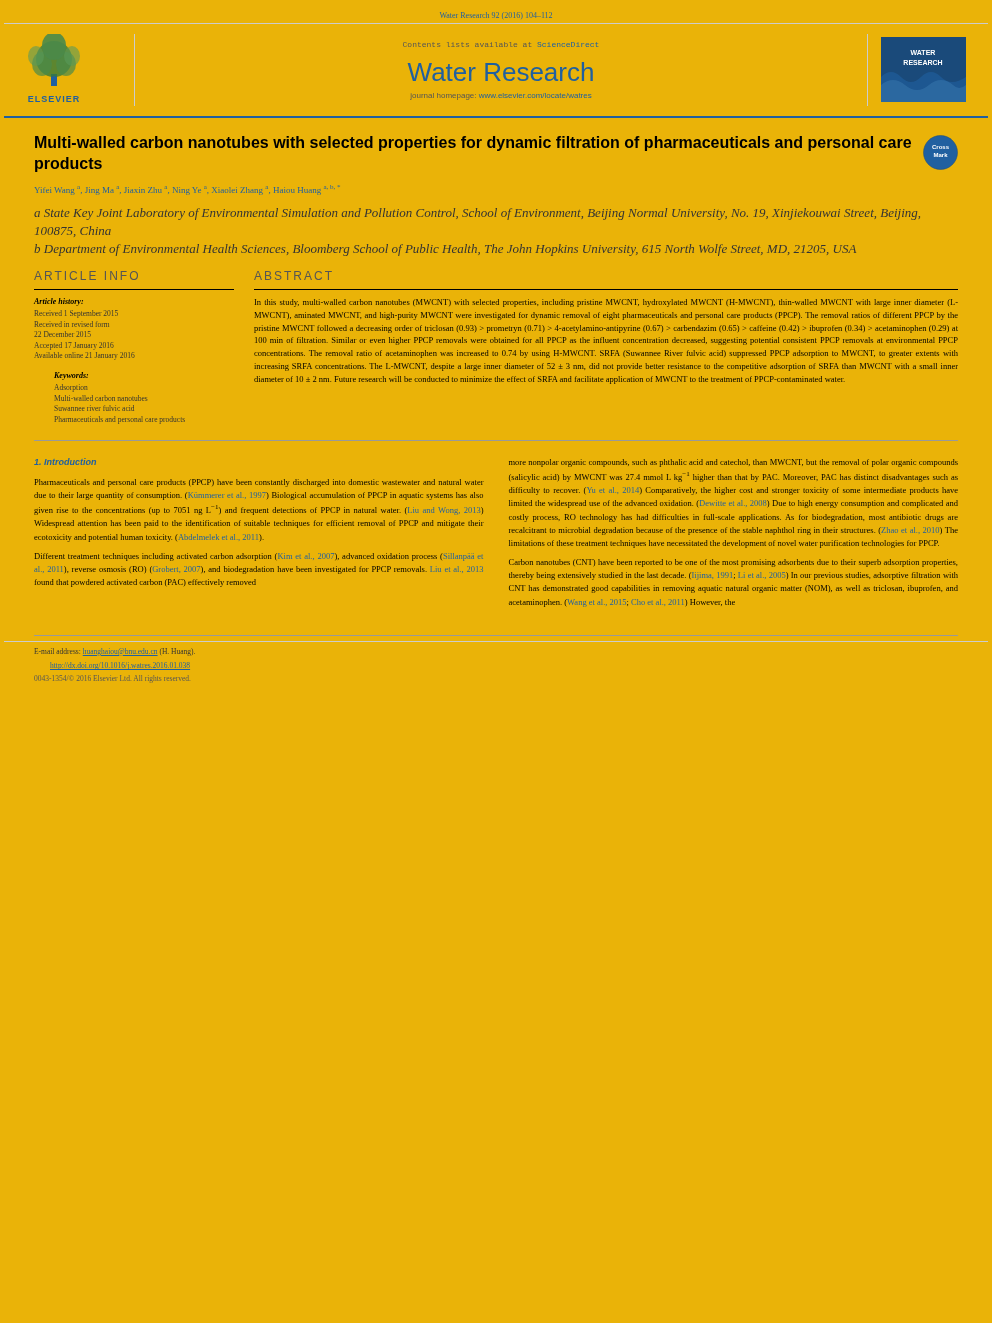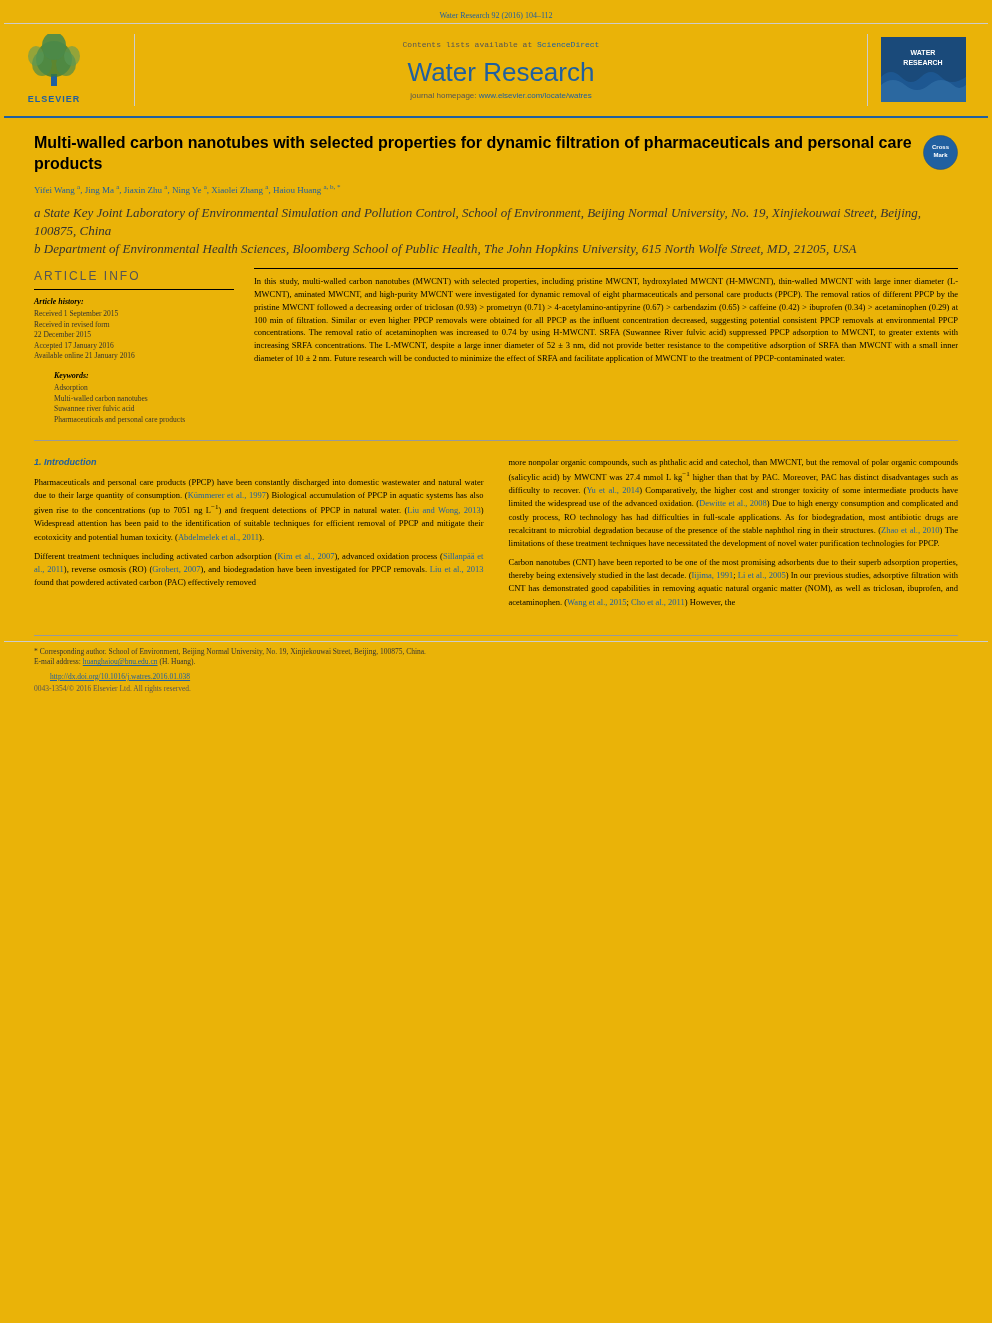--- a/index.html
+++ b/index.html
@@ -357,20 +357,21 @@
         <div class="keywords-section">
           <div class="info-label">Keywords:</div>
           <div class="info-text">Adsorption</div>
           <div class="info-text">Multi-walled carbon nanotubes</div>
           <div class="info-text">Suwannee river fulvic acid</div>
           <div class="info-text">Pharmaceuticals and personal care products</div>
         </div>
       </div>
 
       <div class="col-right">
+        <div class="section-label">ABSTRACT</div>
         <hr class="divider-line">
         <div class="abstract-text">In this study, multi-walled carbon nanotubes (MWCNT) with selected properties, including pristine MWCNT, hydroxylated MWCNT (H-MWCNT), thin-walled MWCNT with large inner diameter (L-MWCNT), aminated MWCNT, and high-purity MWCNT were investigated for dynamic removal of eight pharmaceuticals and personal care products (PPCP). The removal ratios of different PPCP by the pristine MWCNT followed a decreasing order of triclosan (0.93) &gt; prometryn (0.71) &gt; 4-acetylamino-antipyrine (0.67) &gt; carbendazim (0.65) &gt; caffeine (0.42) &gt; ibuprofen (0.34) &gt; acetaminophen (0.29) at 100 min of filtration. Similar or even higher PPCP removals were obtained for all PPCP as the influent concentration decreased, suggesting potential consistent PPCP removals at environmental PPCP concentrations. The removal ratio of acetaminophen was increased to 0.74 by using H-MWCNT. SRFA (Suwannee River fulvic acid) suppressed PPCP adsorption to MWCNT, to greater extents with increasing SRFA concentrations. The L-MWCNT, despite a large inner diameter of 52 ± 3 nm, did not provide better resistance to the competitive adsorption of SRFA than MWCNT with a small inner diameter of 10 ± 2 nm. Future research will be conducted to minimize the effect of SRFA and facilitate application of MWCNT to the treatment of PPCP-contaminated water.</div>
       </div>
 
     </div>
 
   </div>
 
   <hr class="full-divider" style="margin: 5px 30px;">
 
@@ -393,21 +394,20 @@
         </p>
         <p>
           Carbon nanotubes (CNT) have been reported to be one of the most promising adsorbents due to their superb adsorption properties, thereby being extensively studied in the last decade. (<a href="#">Iijima, 1991</a>; <a href="#">Li et al., 2005</a>) In our previous studies, adsorptive filtration with CNT has demonstrated good capabilities in removing aquatic natural organic matter (NOM), as well as triclosan, ibuprofen, and acetaminophen. (<a href="#">Wang et al., 2015</a>; <a href="#">Cho et al., 2011</a>) However, the
         </p>
       </div>
     </div>
   </div>
 
   <hr class="full-divider" style="margin: 5px 30px;">
   <div class="footnote-section">
-    <div>* Corresponding author. School of Environment, Beijing Normal University, No. 19, Xinjiekouwai Street, Beijing, 100875, China.</div>
     <div>
       <span>E-mail address:</span>
       <a href="#"><span>huanghaiou@bnu.edu.cn</span></a>
       <span>(H. Huang).</span>
     </div>
     <div class="doi-line">
       <a href="#"><span>http://dx.doi.org/10.1016/j.watres.2016.01.038</span></a>
     </div>
     <div class="issn-line">0043-1354/© 2016 Elsevier Ltd. All rights reserved.</div>
   </div>

